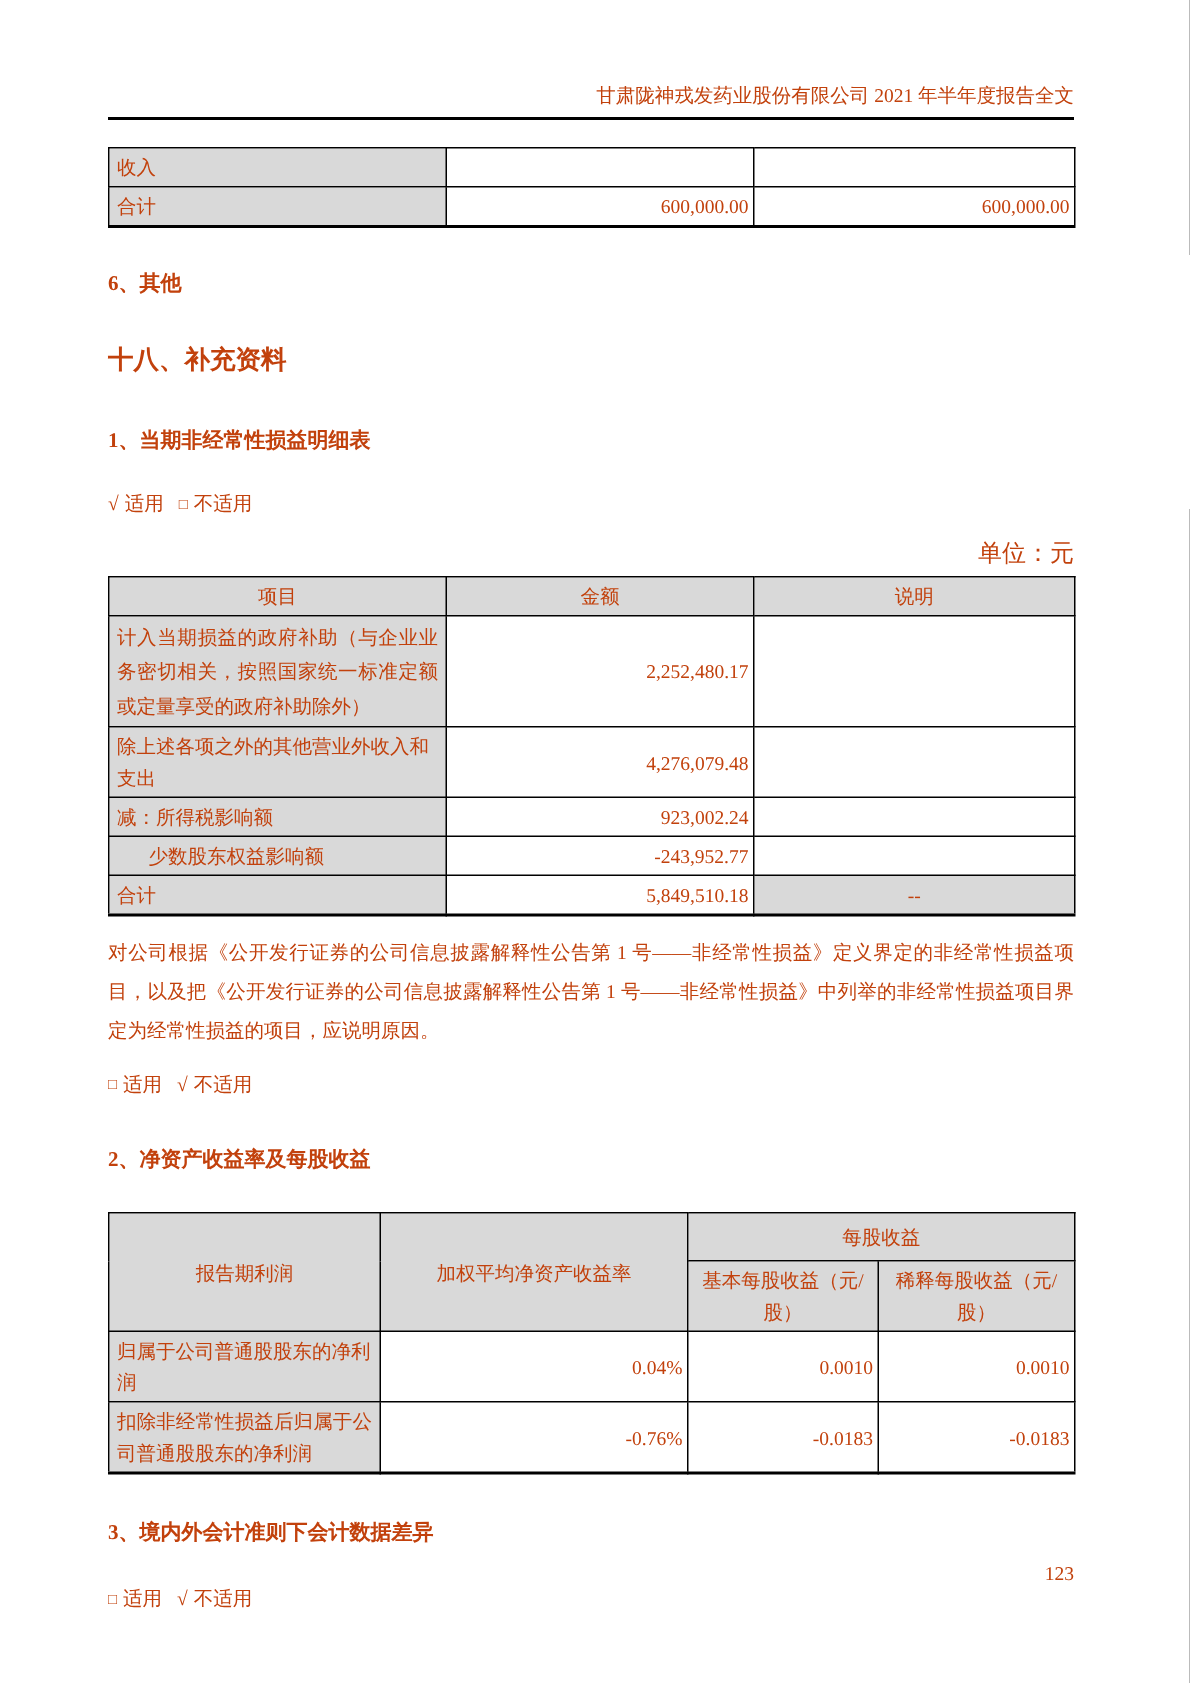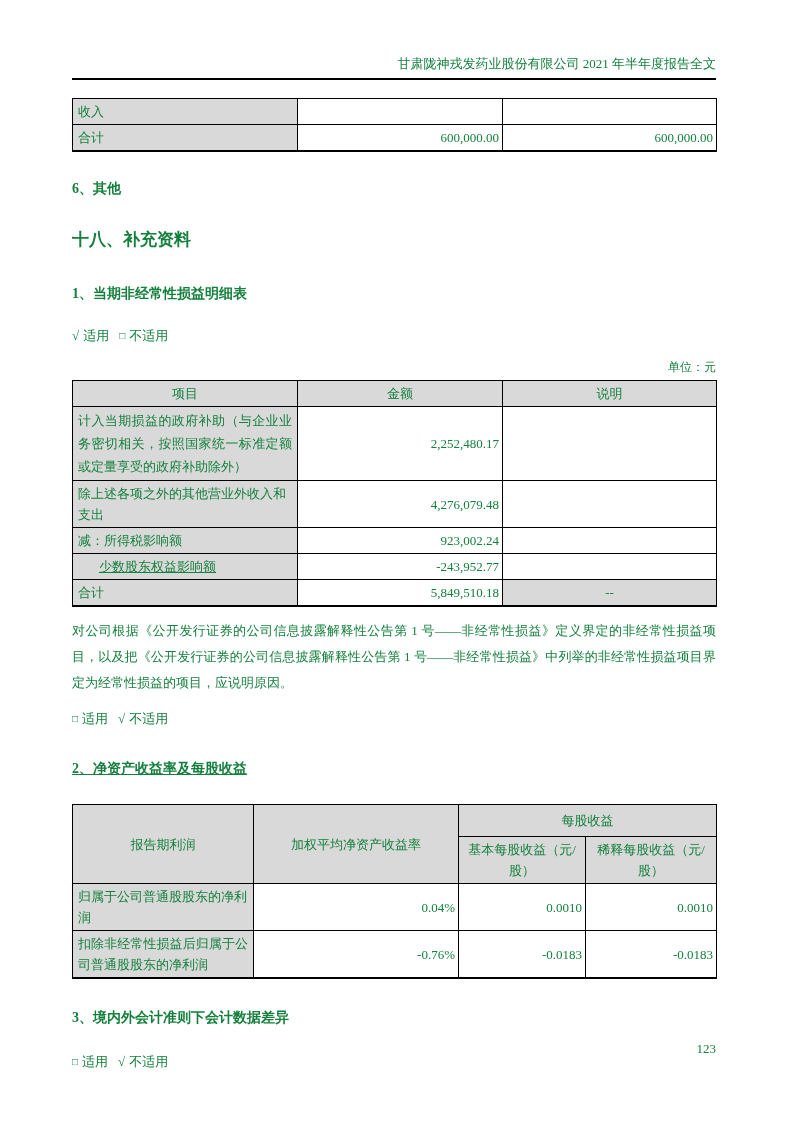--- a/index.html
+++ b/index.html
@@ -3,21 +3,21 @@
 <meta charset="utf-8">
 <style>
   * { margin: 0; padding: 0; box-sizing: border-box; }
   html, body { background: #888; }
   .page {
     position: relative;
     width: 793px;
     height: 1122px;
     margin: 0 auto;
     background: #fff;
-    color: #15803d;
+    color: #c2410c;
     font-family: "Liberation Serif", "DejaVu Serif", serif;
     overflow: hidden;
   }
   .content { padding: 0 77px 0 72px; }
 
   .doc-header {
     margin-top: 56px;
     text-align: right;
     font-size: 13px;
     line-height: 16px;
@@ -37,48 +37,48 @@
     font-weight: normal;
     padding: 2px 5px;
     vertical-align: middle;
     line-height: 21px;
     overflow: hidden;
   }
   .gray { background: #d9d9d9; }
   .c { text-align: center; }
   .r { text-align: right; padding-right: 3px !important; }
   .j { text-align: justify; }
-  .indent { padding-left: 26px !important; text-decoration: underline; }
+  .indent { padding-left: 26px !important; }
 
   .tbl-top { margin-top: 18px; }
   .tbl-top td { height: 25px; }
 
   .h-bold { font-weight: bold; font-size: 14px; }
   .h-other { margin-top: 28px; }
   .h-supplement { margin-top: 30px; font-weight: bold; font-size: 17px; }
   .h-s1 { margin-top: 34px; }
   .applicability { margin-top: 24px; font-size: 13px; }
   .applicability .m-box { font-size: 10px; position: relative; top: -1px; }
   .applicability .m-chk { font-size: 13px; }
   .applicability .lbl { margin: 16px 10px 0 4px; }
-  .unit-line { margin-top: 14px; text-align: right; font-size: 12px; }
+  .unit-line { margin-top: 14px; text-align: right; font-size: 16px; }
 
   .tbl-main { margin-top: 4px; }
   .tbl-main td { height: 25px; }
   .tbl-main td.tall { height: 70px; line-height: 23px; }
 
   .note-para {
     margin-top: 11px;
     font-size: 13px;
     line-height: 26px;
     text-align: justify;
   }
   .app-2 { margin-top: 14px; }
 
-  .h-s2 { margin-top: 32px; text-decoration: underline; }
+  .h-s2 { margin-top: 32px; }
   .tbl-roe { margin-top: 26px; }
   .tbl-roe td.hdr1 { height: 32px; margin-top: 48px; }
   .tbl-roe td.hdr2 { height: 28px; }
   .tbl-roe td.row1 { height: 28px; }
   .tbl-roe td.row2 { height: 40px; }
 
   .h-s3 { margin-top: 30px; }
   .h-s31 { margin-top: 30px; }
   .app-3 { margin-top: 26px; }
 

